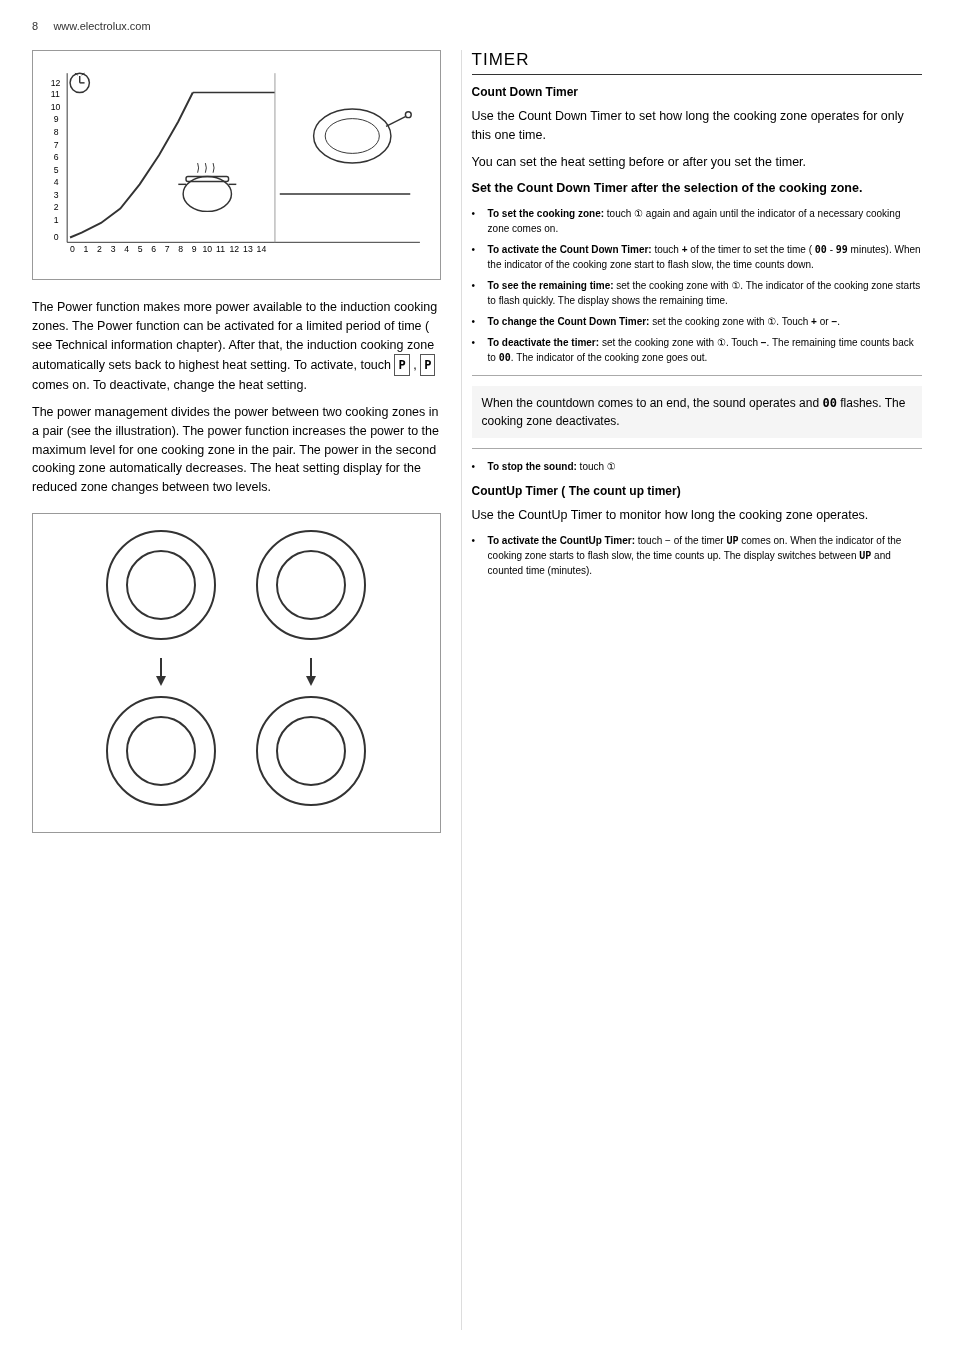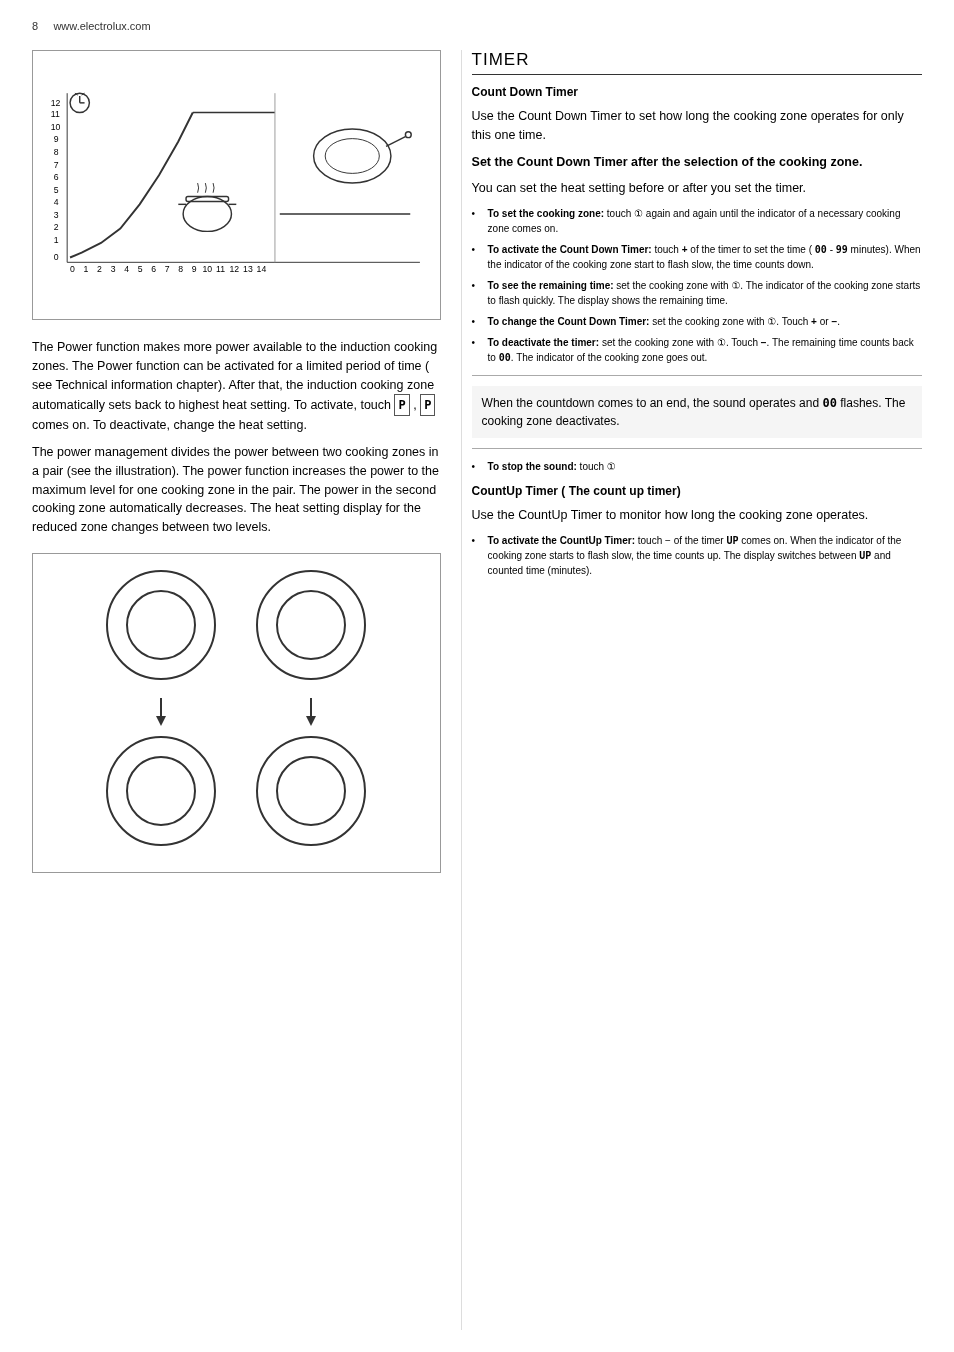--- a/index.html
+++ b/index.html
@@ -42,21 +42,21 @@
       padding: 0 20px 20px 10px;
       border-left: 1px solid #ddd;
     }
 
     
     .graph-container {
       border: 1px solid #999;
       margin-bottom: 18px;
       padding: 10px;
       position: relative;
-      height: 270px;
+      height: 230px;
       background: #fff;
     }
 
     
     .section-title {
       font-size: 14px;
       font-weight: bold;
       letter-spacing: 0.5px;
       text-transform: uppercase;
       margin-bottom: 8px;
@@ -325,24 +325,24 @@
       </div>
 
     </div>
 
     <div class="right-col">
 
       <div class="timer-section-title">TIMER</div>
 
       <div class="subsection-title">Count Down Timer</div>
       <p class="body-text">Use the Count Down Timer to set how long the cooking zone operates for only this one time.</p>
+      <p class="body-text">You can set the heat setting before or after you set the timer.</p>
       <p class="body-text">
         <span class="bold-text">Set the Count Down Timer after the selection of the cooking zone.</span>
       </p>
-      <p class="body-text">You can set the heat setting before or after you set the timer.</p>
 
       <ul class="bullet-list">
         <li>
           <span class="bold-text">To set the cooking zone:</span>
           <span> touch ① again and again until the indicator of a necessary cooking zone comes on.</span>
         </li>
         <li>
           <span class="bold-text">To activate the Count Down Timer:</span>
           <span> touch <strong>+</strong> of the timer to set the time ( <span class="symbol-inline">00</span> - <span class="symbol-inline">99</span> minutes). When the indicator of the cooking zone start to flash slow, the time counts down.</span>
         </li>

